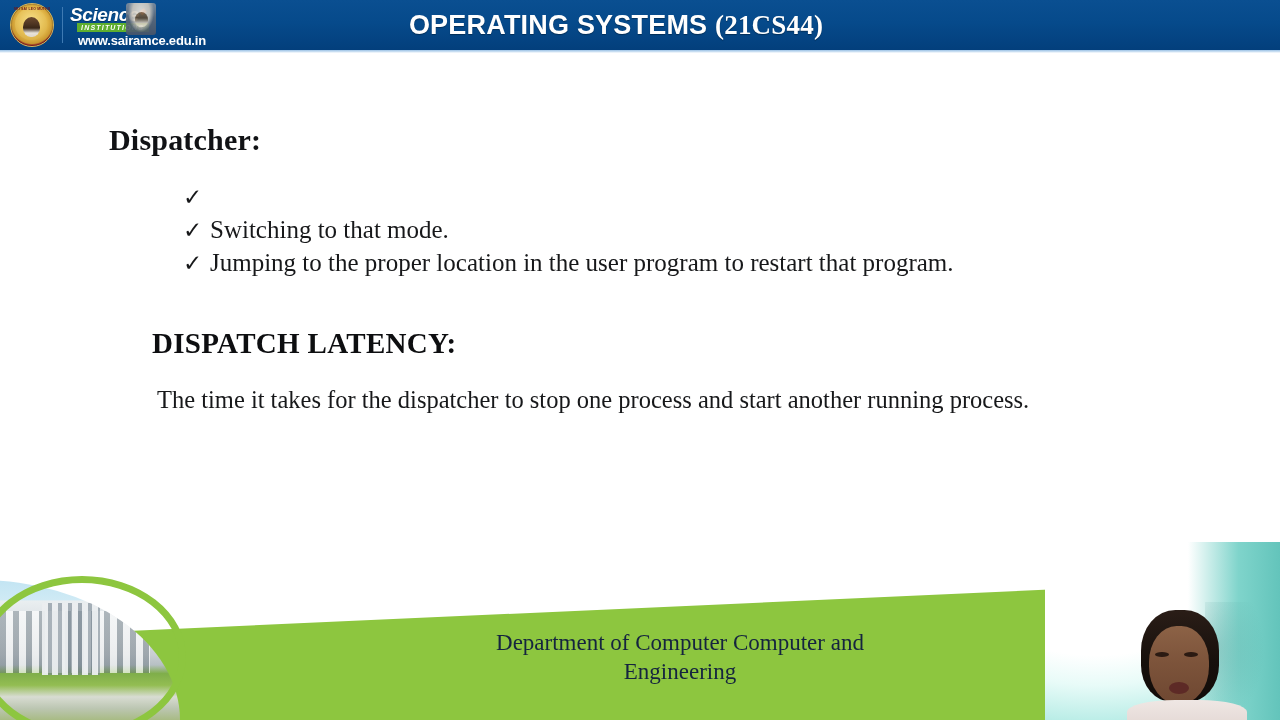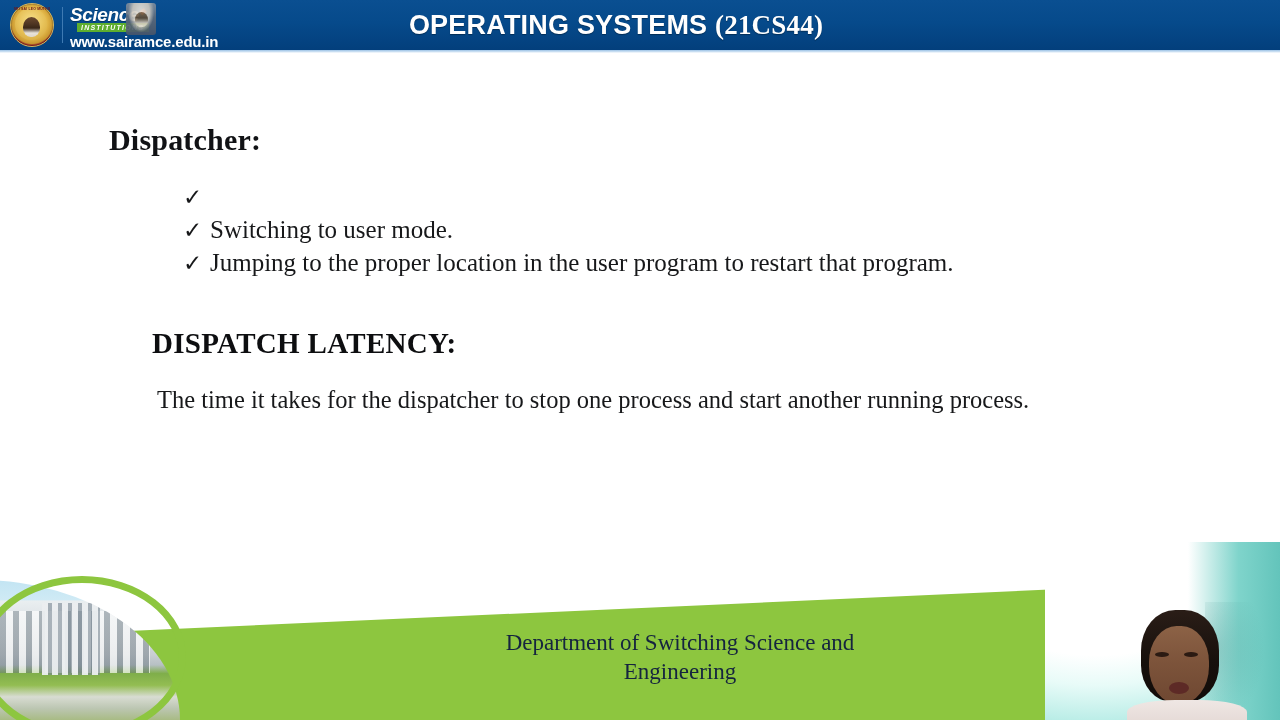--- a/index.html
+++ b/index.html
@@ -119,24 +119,24 @@
     color: #ffffff;
     font-family: "Liberation Sans", sans-serif;
     font-weight: bold;
     font-style: italic;
     font-size: 7px;
     letter-spacing: 1.2px;
     padding: 1px 5px 1px 4px;
   }
   #wordmark .url {
     position: absolute;
-    left: 0; top: 30px;
+    left: 8px; top: 30px;
     font-family: "Liberation Sans", sans-serif;
     font-weight: bold;
-    font-size: 15px;
+    font-size: 13px;
     color: #ffffff;
     letter-spacing: -0.2px;
   }
   #saibaba {
     position: absolute;
     left: 122px; top: 3px;
     width: 30px; height: 32px;
     background:
       radial-gradient(ellipse at 50% 28%, #e8e4dc 0%, #cfc9be 40%, rgba(207,201,190,0) 62%),
       linear-gradient(to bottom, #7f8fa0 0%, #5d6b7b 45%, #49566a 100%);
@@ -394,21 +394,21 @@
   <div id="content">
 
     <div id="heading-dispatcher">Dispatcher:</div>
 
     <div id="bullet-list">
       <div class="bullet-row">
         <span class="check">✓</span>
       </div>
       <div class="bullet-row">
         <span class="check">✓</span>
-        <span>Switching to user mode.</span>
+        <span>Switching to that mode.</span>
       </div>
       <div class="bullet-row">
         <span class="check">✓</span>
         <span>Jumping to the proper location in the user program to restart that program.</span>
       </div>
     </div>
 
     <div id="heading-latency">DISPATCH LATENCY:</div>
 
     <div id="latency-desc">The time it takes for the dispatcher to stop one process and start another running process.</div>
@@ -418,21 +418,21 @@
 
   <div id="campus-wrap">
     <div id="campus-photo">
       <div class="facade"></div>
       <div class="portico"></div>
     </div>
   </div>
   <div id="green-arc"></div>
 
   <div id="footer-text">
-    <div>Department of Switching Science and</div>
+    <div>Department of Computer Computer and</div>
     <div>Engineering</div>
   </div>
 
   <div id="webcam">
     <div class="wall-right"></div>
     <div class="shadow"></div>
     <div class="hair"></div>
     <div class="face"></div>
     <div class="eye-l"></div>
     <div class="eye-r"></div>

